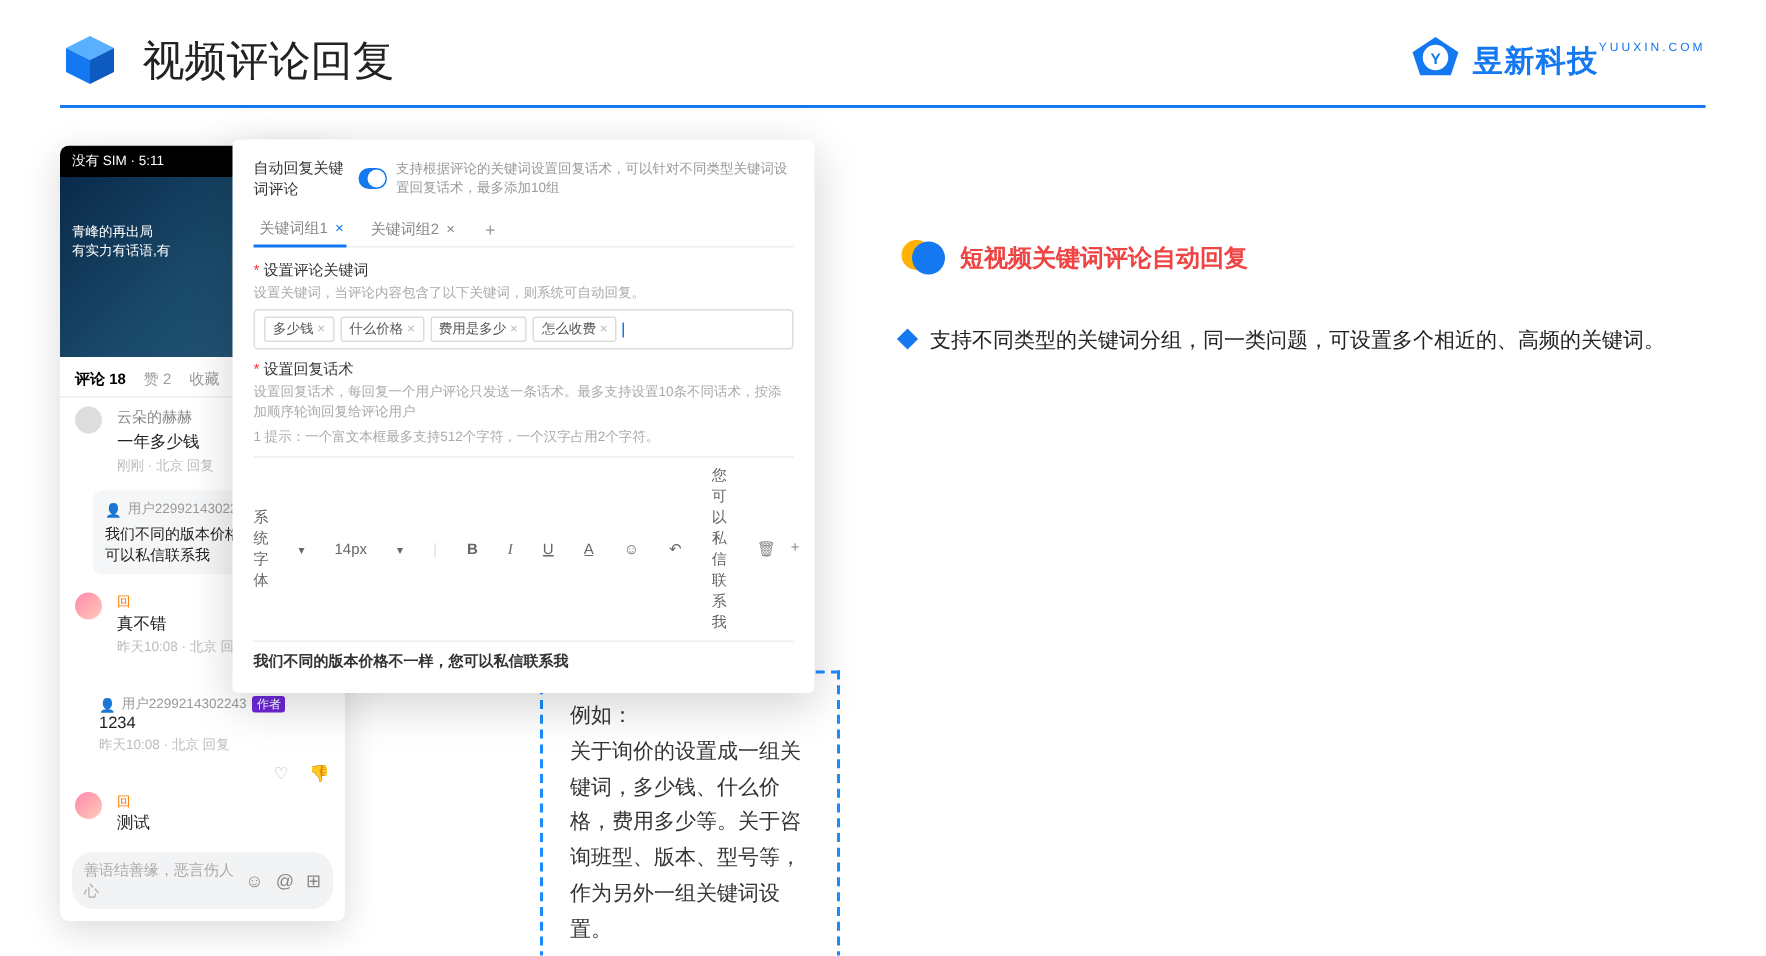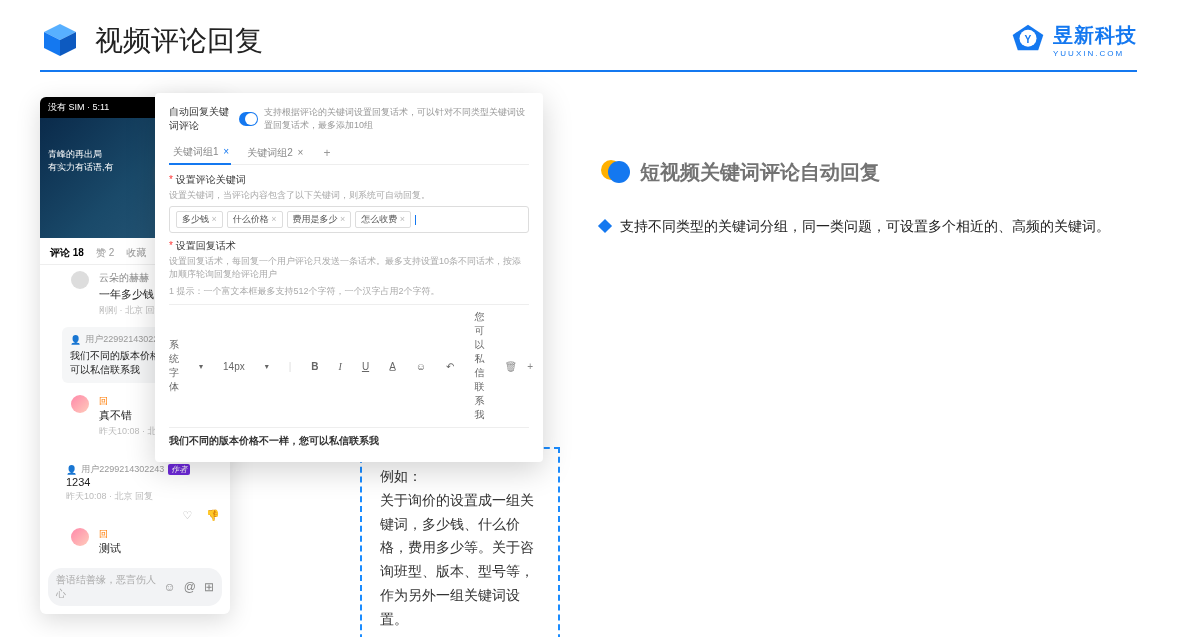--- a/index.html
+++ b/index.html
@@ -4,21 +4,21 @@
 <style>
 * { margin: 0; padding: 0; box-sizing: border-box; }
 body { font-family: "Microsoft YaHei", sans-serif; background: #fff; width: 1177px; height: 637px; position: relative; overflow: hidden; }
 
 
 .header { display: flex; align-items: center; justify-content: space-between; padding: 20px 40px 0 40px; }
 .title-wrap { display: flex; align-items: flex-end; gap: 15px; }
 .cube-icon { width: 40px; height: 40px; }
 .page-title { font-size: 28px; font-weight: 500; color: #222; }
 .logo-wrap { display: flex; align-items: center; gap: 8px; }
-.logo-text { display: flex; flex-direction: column; }
+.logo-text { display: flex; flex-direction: row; }
 .logo-main { color: #1478F0; font-size: 20px; font-weight: 700; letter-spacing: 1px; }
 .logo-sub { color: #1478F0; font-size: 8px; letter-spacing: 2px; }
 .hr { height: 2px; background: #1478F0; margin: 10px 40px 0 40px; }
 
 
 .content { display: flex; padding: 25px 40px 0 40px; gap: 40px; }
 .left-col { width: 520px; position: relative; }
 .right-col { flex: 1; padding-top: 60px; }
 
 
@@ -28,24 +28,24 @@
 .mobile .video::after { content:""; position:absolute; right:20px; top:30px; width:50px; height:60px; background: radial-gradient(circle at 60% 30%, #ffd080 0%, #ff9020 50%, transparent 70%); border-radius:50%; filter: blur(4px); }
 .mobile .vtext { position:absolute; left:8px; top:30px; color:#fff; font-size:9px; line-height:1.4; writing-mode: horizontal-tb; }
 .mobile .tabs { display: flex; gap: 12px; padding: 8px 10px 4px; border-bottom: 1px solid #eee; color: #999; }
 .mobile .tabs .act { color: #000; font-weight: 700; }
 .mobile .cmt { padding: 6px 10px; }
 .mobile .c-name { color: #888; font-size: 10px; margin-bottom: 2px; }
 .mobile .c-text { color: #222; font-size: 11px; }
 .mobile .c-meta { color: #bbb; font-size: 9px; margin-top: 2px; }
 .mobile .reply-box { margin: 4px 10px 6px 22px; background: #f5f6f7; border-radius: 6px; padding: 6px 8px; }
 .mobile .reply-box .u { font-size: 9px; color: #999; display: flex; align-items: center; gap: 4px; }
-.mobile .tag-author { background: #6d28d9; color: #fff; font-size: 8px; padding: 0 3px; border-radius: 2px; font-style: italic; }
+.mobile .tag-author { background: #6d28d9; color: #fff; font-size: 8px; padding: 0 3px; border-radius: 2px; }
 .mobile .avatar { width: 18px; height: 18px; border-radius: 50%; background: #ddd; display: inline-block; vertical-align: middle; margin-right: 4px; }
 .mobile .avatar2 { background: linear-gradient(135deg,#f8a,#fcb); }
-.mobile .row { display:flex; align-items:flex-start; gap:6px;margin-left:21px; }
+.mobile .row { display:flex; align-items:flex-start; gap:6px; }
 .mobile .row .body { flex:1; }
 .mobile .actions { display:flex; justify-content:flex-end; gap:14px; color:#bbb; font-size:11px; padding-right:10px; }
 .mobile .input { margin: 6px 8px 2px; background:#f2f3f5; border-radius: 14px; padding: 5px 8px; color:#aaa; font-size:10px; display:flex; align-items:center; justify-content:space-between; }
 .mobile .input .icons { display:flex; gap:8px; color:#888; font-size:12px; }
 .mobile .mini-rep { font-size:9px; color:#ff7a00; }
 
 
 .panel { position: absolute; left: 115px; top: -4px; width: 388px; background: #fff; border-radius: 4px; box-shadow: 0 8px 30px rgba(0,0,0,.18); padding: 12px 14px; font-size: 10px; color: #666; z-index: 2; }
 .panel .row1 { display: flex; align-items: center; gap: 6px; }
 .panel .row1 .lab { color:#333; font-weight:500; }
@@ -74,21 +74,21 @@
 
 
 .arrow { position:absolute; left:260px; top:278px; z-index:1; color:#1a8cff; }
 
 
 .example { position: absolute; left: 320px; top: 350px; width: 200px; border: 2px dashed #1a8cff; background:#fff; padding: 16px 18px; font-size: 14px; color:#333; line-height: 1.7; }
 
 
 .r-head { display:flex; align-items:center; gap:10px; margin-bottom: 28px; }
 .r-icon { width:30px; height:30px; }
-.r-title { font-size: 20px; font-weight:600; color:#737373; }
+.r-title { font-size: 16px; font-weight:600; color:#ef4444; }
 .bullet { display:flex; gap:10px; margin-bottom: 24px; }
 .bullet .dia { width:10px; height:10px; background:#1478F0; transform: rotate(45deg); margin-top: 6px; flex: 0 0 10px; }
 .bullet p { color:#222; font-size: 14px; line-height: 1.7; }
 </style>
 </head>
 <body>
 
 <div class="header">
   <div class="title-wrap">
     <svg class="cube-icon" viewBox="0 0 40 40">

